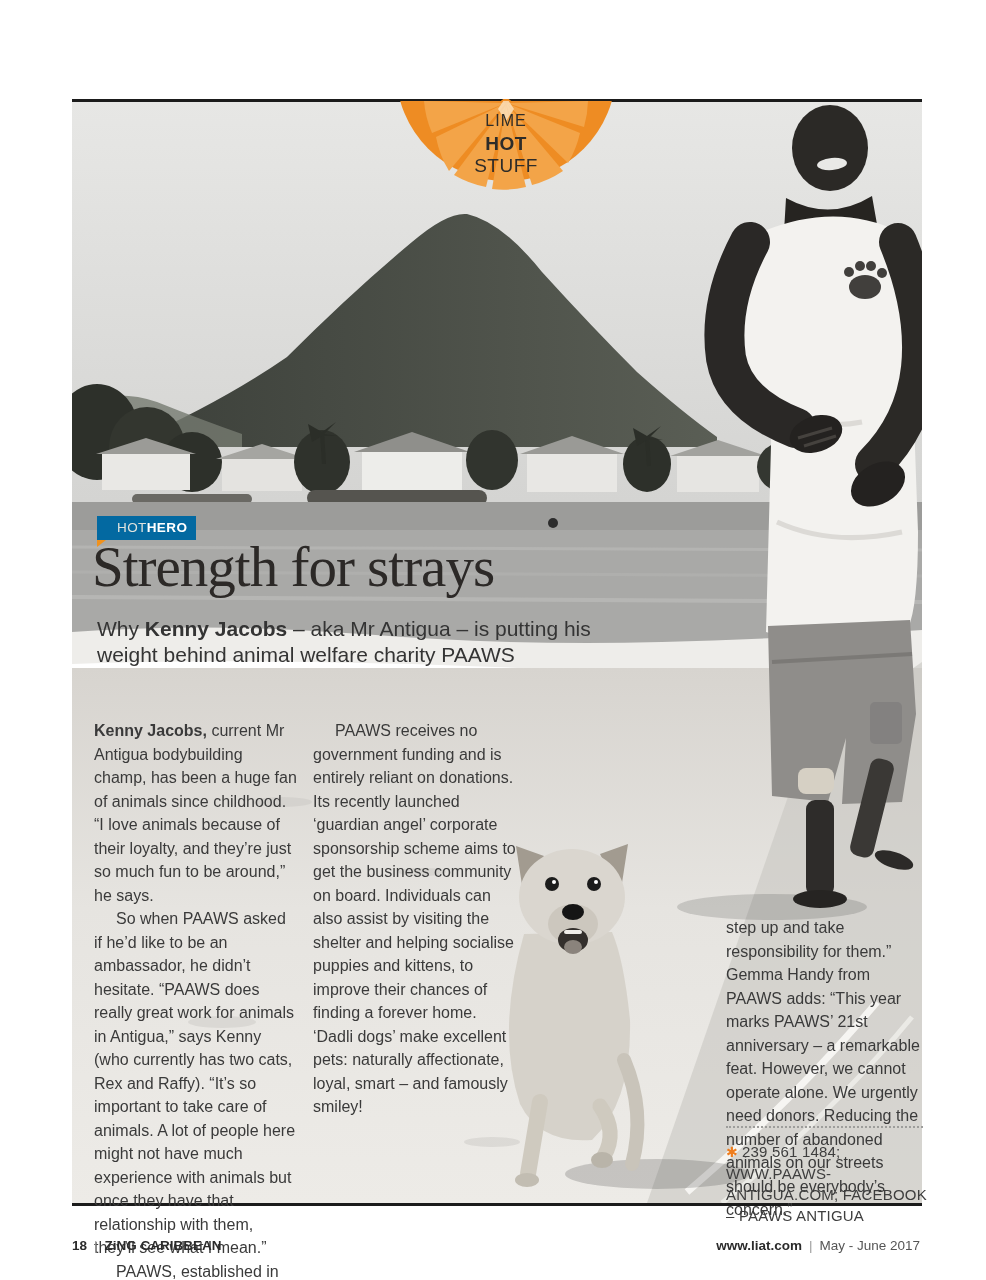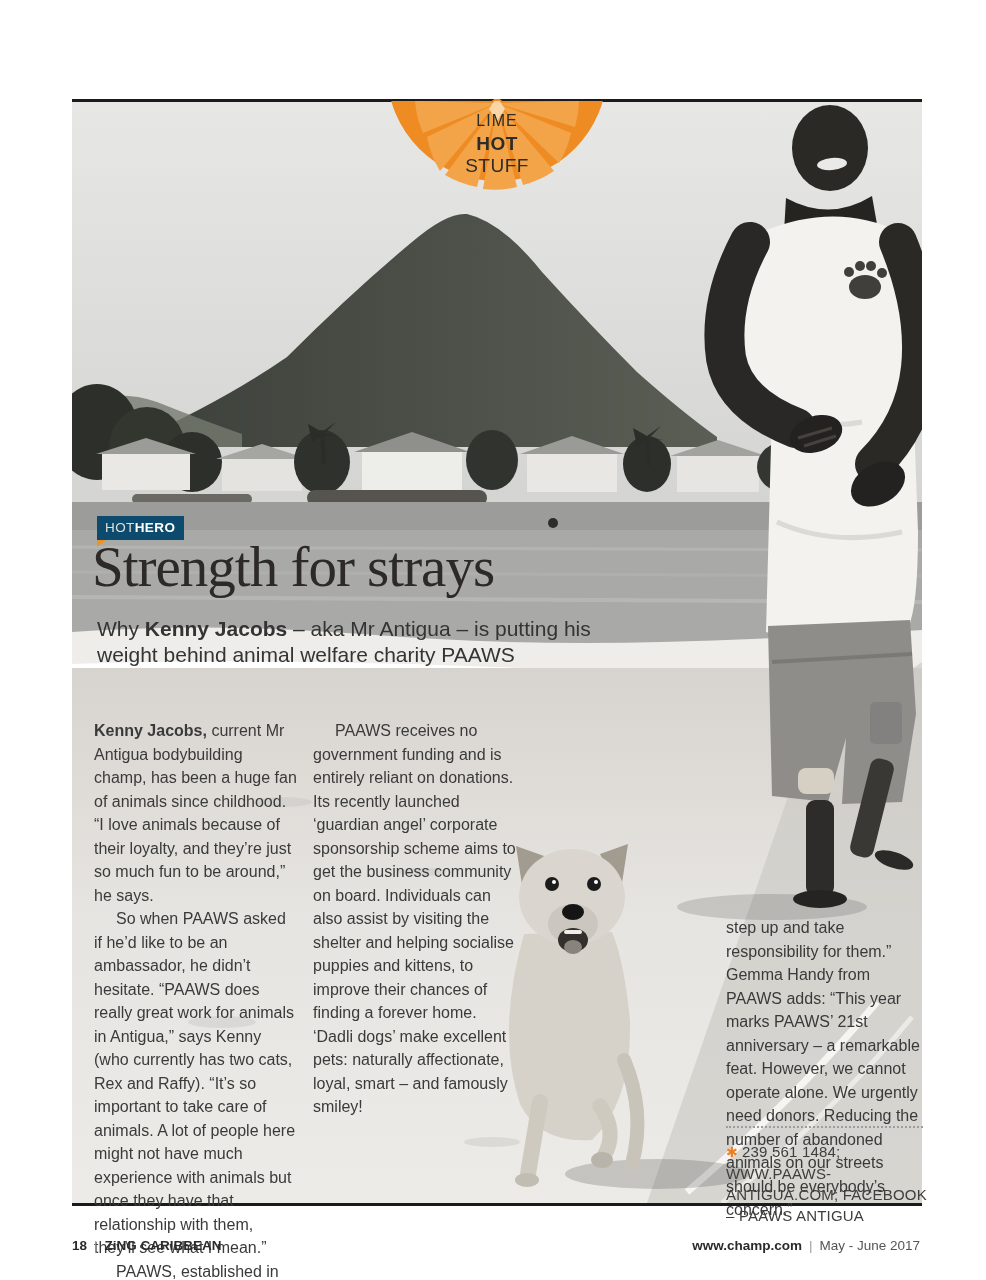--- a/index.html
+++ b/index.html
@@ -3,28 +3,28 @@
 <meta charset="utf-8">
 <style>
   html,body{margin:0;padding:0;background:#ffffff;}
   .page{position:relative;width:986px;height:1280px;background:#ffffff;overflow:hidden;
         font-family:"Liberation Sans",sans-serif;color:#3a3a3a;}
   .rule{position:absolute;left:72px;width:850px;height:3px;background:#1b1b1b;z-index:1;}
   .rule-top{top:99px;}
   .rule-bottom{top:1203px;}
   .photo{position:absolute;left:72px;top:102px;width:850px;height:1101px;z-index:0;}
   
-  .badge{position:absolute;left:385px;top:99px;width:224px;height:96px;z-index:2;}
+  .badge{position:absolute;left:394px;top:99px;width:224px;height:96px;z-index:2;}
   .badge-text{position:absolute;left:0;top:0;width:224px;text-align:center;color:#2e2c29;line-height:1;}
   .badge-l1{position:absolute;top:14px;width:100%;font-size:16px;letter-spacing:1px;}
   .badge-l2{position:absolute;top:35px;width:100%;font-size:19px;font-weight:bold;letter-spacing:.5px;}
   .badge-l3{position:absolute;top:57px;width:100%;font-size:19px;font-weight:normal;letter-spacing:.5px;}
   
-  .tag{position:absolute;left:97px;top:516px;z-index:3;background:#0c4a6e;color:#ffffff;
-       font-size:13.5px;font-weight:bold;letter-spacing:.4px;padding:5px 9px 5px 8px;line-height:1;}
+  .tag{position:absolute;left:97px;top:516px;z-index:3;background:#0369a1;color:#ffffff;
+       font-size:13.5px;font-weight:bold;letter-spacing:.4px;padding:5px 9px 5px 20px;line-height:1;}
   .tag:after{content:"";position:absolute;left:0;bottom:-7px;border-style:solid;
        border-width:7px 0 0 9px;border-color:#f0921e transparent transparent #f0921e;
        border-left-color:transparent;border-top-color:#f0921e;width:0;height:0;
        border-width:7px 9px 0 0;border-color:#f0921e transparent transparent transparent;}
   .tag .hot{color:rgba(255,244,230,.88);font-weight:normal;}
   .tag .hero{color:#ffffff;}
   .headline{position:absolute;left:92px;top:538px;z-index:3;font-family:"Liberation Serif",serif;
        font-size:57px;letter-spacing:-1px;color:#2c2927;line-height:1;font-weight:normal;margin:0;}
   .standfirst{position:absolute;left:97px;top:616px;z-index:3;width:520px;
        font-size:21px;line-height:25.5px;color:#343434;}
@@ -227,16 +227,16 @@
 
   <div class="dotted-rule"></div>
   <div class="contact">
     <span class="ast">✱</span><span>239 561 1484; WWW.PAAWS-ANTIGUA.COM; FACEBOOK – PAAWS ANTIGUA</span>
   </div>
 
   <div class="footer-left">
     <b>18</b><span class="fdiv">|</span><b>ZiNG CARIBBEAN</b>
   </div>
   <div class="footer-right">
-    <b>www.champ.com</b><span class="fdiv">|</span><span class="issue">May - June 2017</span>
+    <b>www.liat.com</b><span class="fdiv">|</span><span class="issue">May - June 2017</span>
   </div>
 
 </div>
 
 </body></html>

